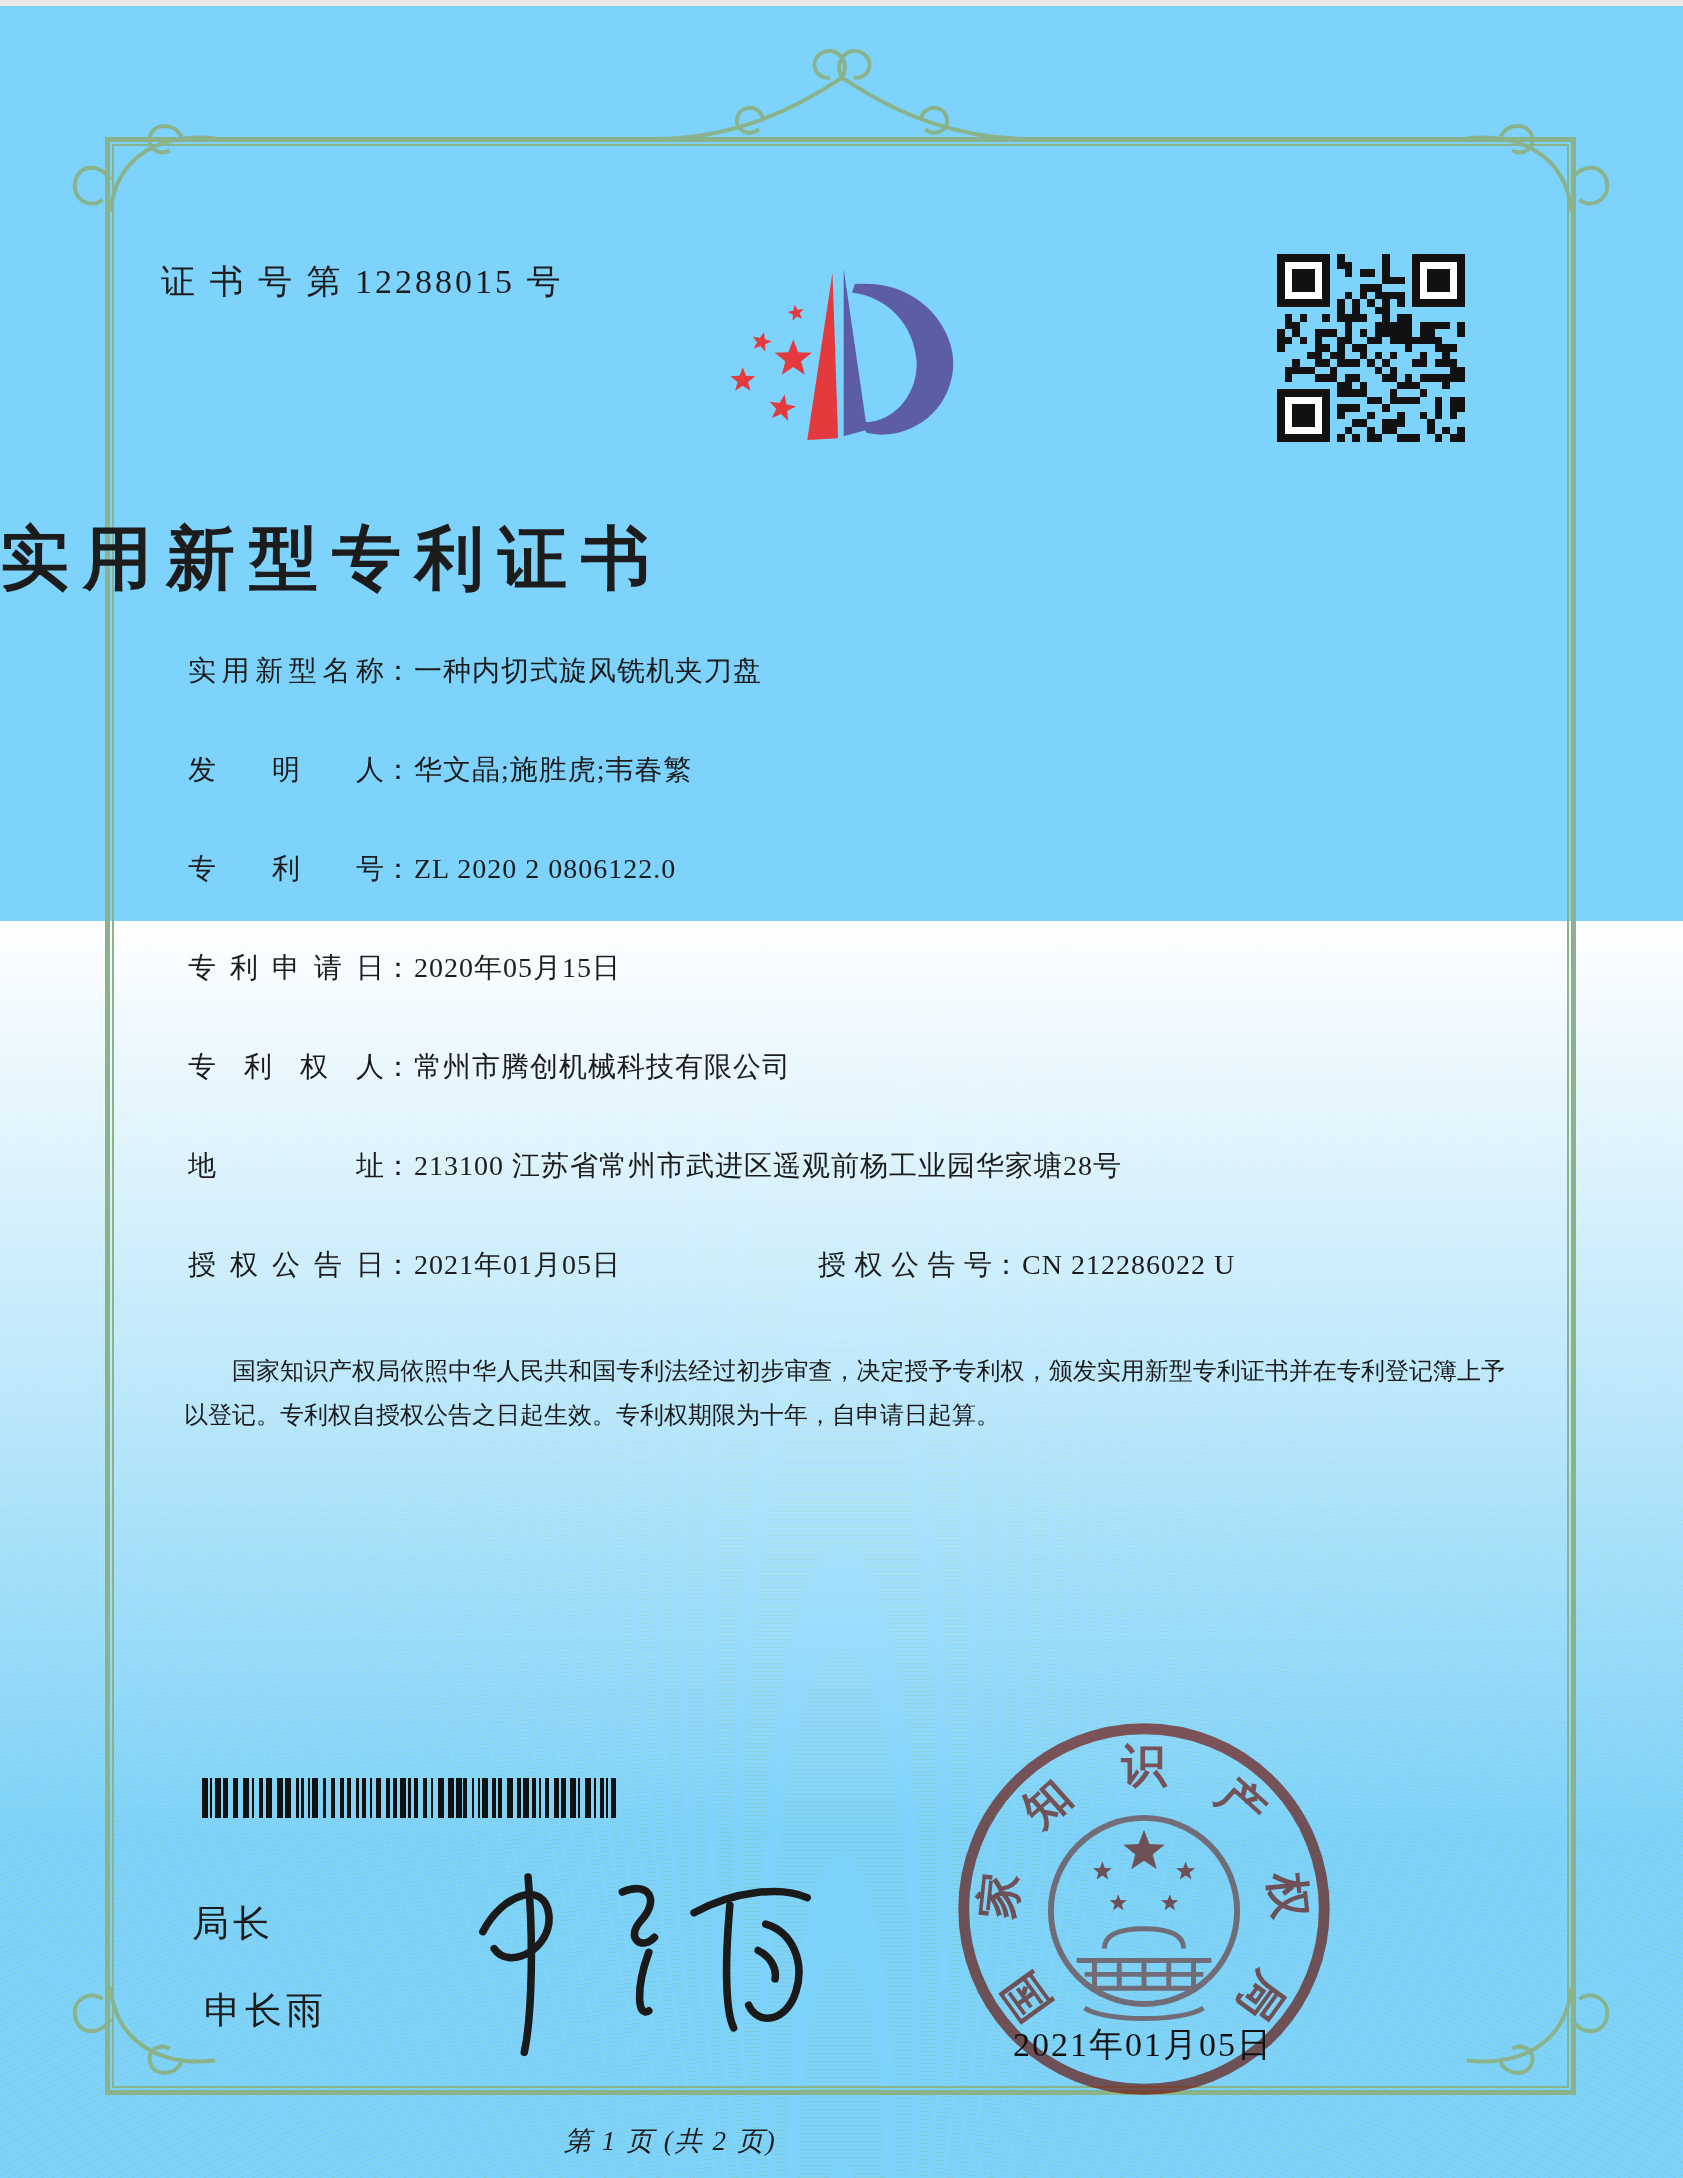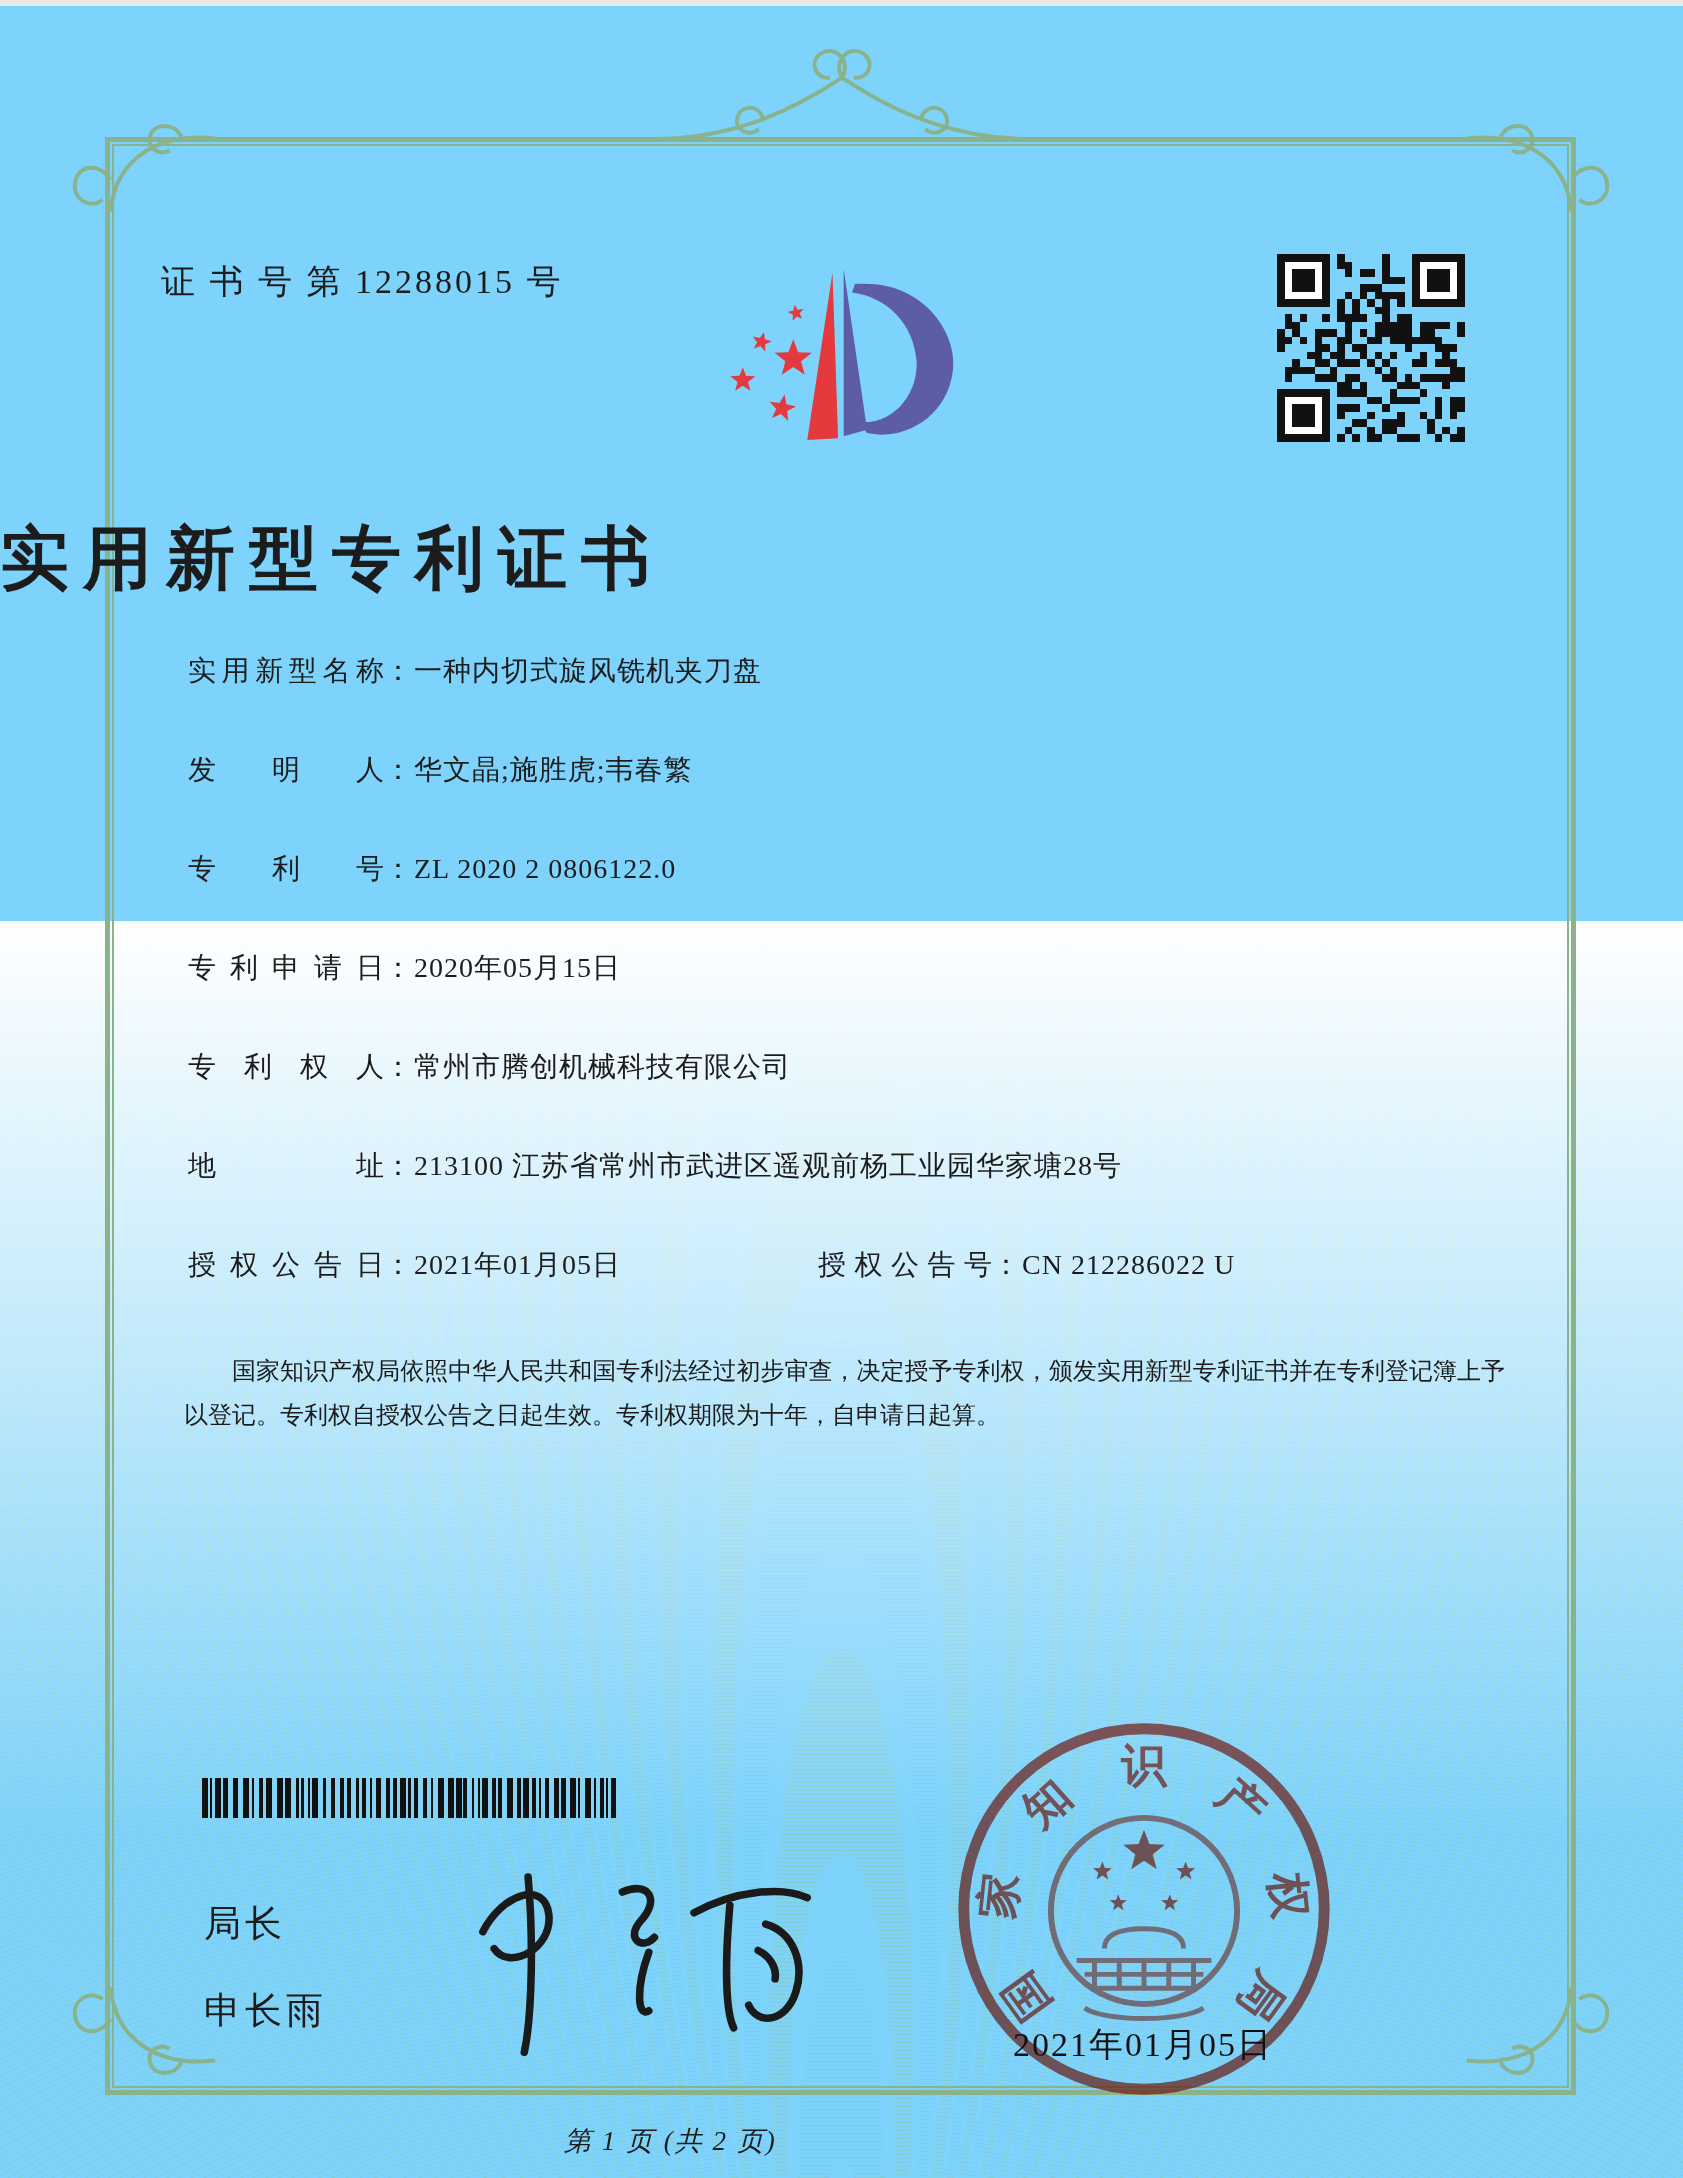--- a/index.html
+++ b/index.html
@@ -29,21 +29,21 @@
   .fcolon{display:inline-block;width:30px;vertical-align:top;}
   .fvalue{display:inline-block;vertical-align:top;letter-spacing:1px;}
   .pair2{position:absolute;left:630px;top:0;}
   .pair2 .flabel{width:174px;}
   
   .body-text{position:absolute;left:184px;top:1344px;width:1321px;font-size:24px;line-height:1.82;}
   .body-text p{margin:0;text-indent:2em;text-align:justify;}
   
   .barcode{position:absolute;left:202px;top:1772px;width:416px;height:40px;}
   
-  .signer-title{position:absolute;left:204px;top:1893px;font-size:37px;
+  .signer-title{position:absolute;left:192px;top:1893px;font-size:37px;
                 font-family:"Liberation Sans","DejaVu Sans",sans-serif;letter-spacing:4px;}
   .signer-name{position:absolute;left:204px;top:1980px;font-size:37px;
                 font-family:"Liberation Sans","DejaVu Sans",sans-serif;letter-spacing:4px;}
   .signature{position:absolute;left:447px;top:1828px;width:396px;height:233px;}
   
   .seal{position:absolute;left:936px;top:1695px;width:416px;height:416px;
         mix-blend-mode:multiply;opacity:.92;}
   .seal-date{position:absolute;left:965px;top:2016px;width:356px;text-align:center;
         font-size:34px;letter-spacing:2px;color:#111;}
   

